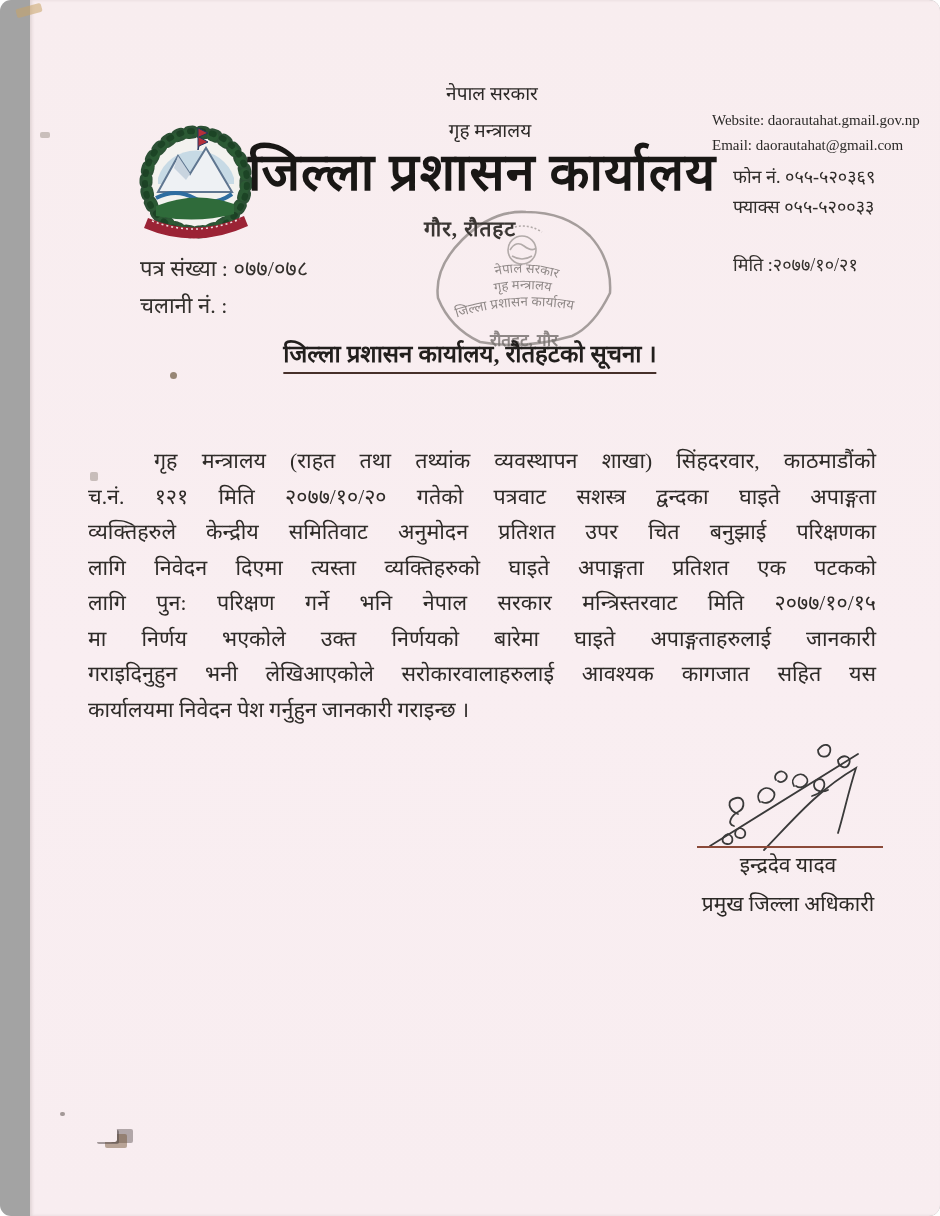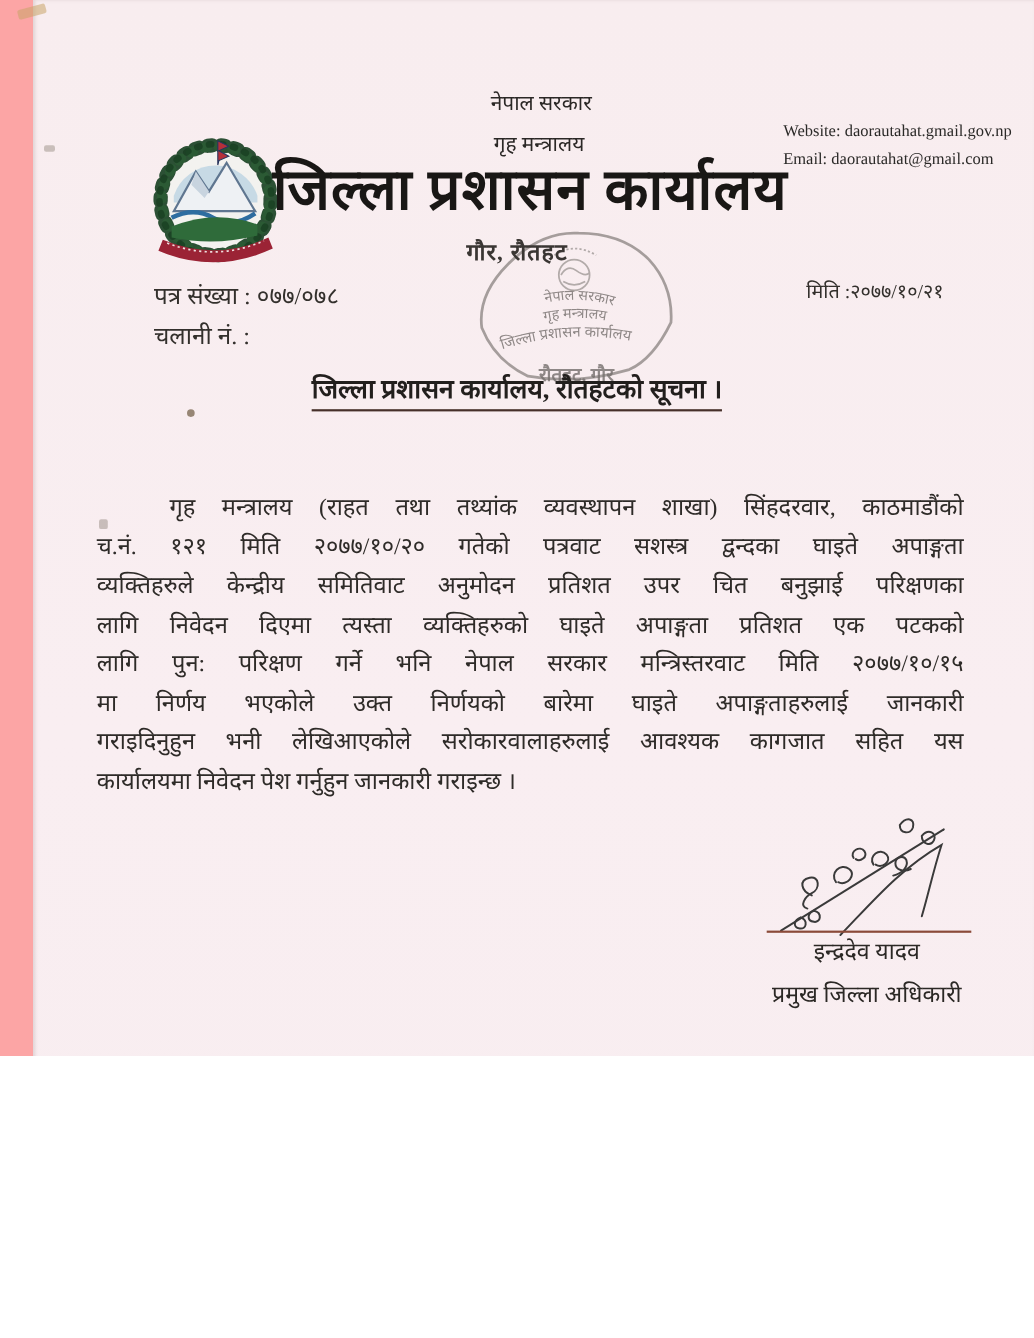--- a/index.html
+++ b/index.html
@@ -1,20 +1,21 @@
 <!DOCTYPE html>
 <html><head>
 <meta charset="utf-8">
 <style>
   html,body{margin:0;padding:0;}
   #page{
-    position:relative;width:940px;height:960px;overflow:hidden;
-    background:#fca5a5;
+    position:relative;width:940px;height:1216px;overflow:hidden;
+    background:#a3a3a3;
     font-family:"Liberation Serif","DejaVu Serif",serif;
     color:#33302d;
+    border-radius:11px;
   }
   #paper{
     position:absolute;left:30px;top:0;width:910px;height:1216px;
     background:linear-gradient(180deg,#f8edef 0%,#f9eef1 55%,#f8edf0 100%);
     box-shadow:inset 2px 0 3px rgba(160,140,140,.25);
   }
   .abs{position:absolute;}
   .center-x{transform:translateX(-50%);white-space:nowrap;}
 
   .gov-line{left:492px;top:80px;font-size:19px;color:#2b2826;}
@@ -92,20 +93,24 @@
   </svg>
 
   <div class="abs center-x gov-line">नेपाल सरकार</div>
   <div class="abs center-x ministry-line">गृह मन्त्रालय</div>
   <div class="abs center-x office-title">जिल्ला प्रशासन कार्यालय</div>
 
   <div class="abs contact-web">
     <div>Website: daorautahat.gmail.gov.np</div>
     <div>Email: daorautahat@gmail.com</div>
   </div>
+  <div class="abs phone-block">
+    <div>फोन नं. ०५५-५२०३६९</div>
+    <div>फ्याक्स ०५५-५२००३३</div>
+  </div>
 
   <svg id="stamp" class="abs" width="240" height="160" viewBox="0 0 240 160">
     <g stroke="#75706c" fill="none" stroke-width="2.5" opacity=".75">
       <path d="M34,100 Q30,70 58,42 Q88,12 122,14 Q162,14 186,38 Q208,62 206,95 Q190,128 168,138 Q120,152 76,144 Q46,130 34,100 Z"></path>
     </g>
 
     <g stroke="#7a7571" fill="none" stroke-width="1.6" opacity=".65">
       <circle cx="118" cy="52" r="14"></circle>
       <path d="M106,52 q6,-10 14,-4 t12,2 M108,58 q10,6 20,0"></path>
       <path d="M100,34 q18,-12 38,0" stroke-dasharray="2 2"></path>

